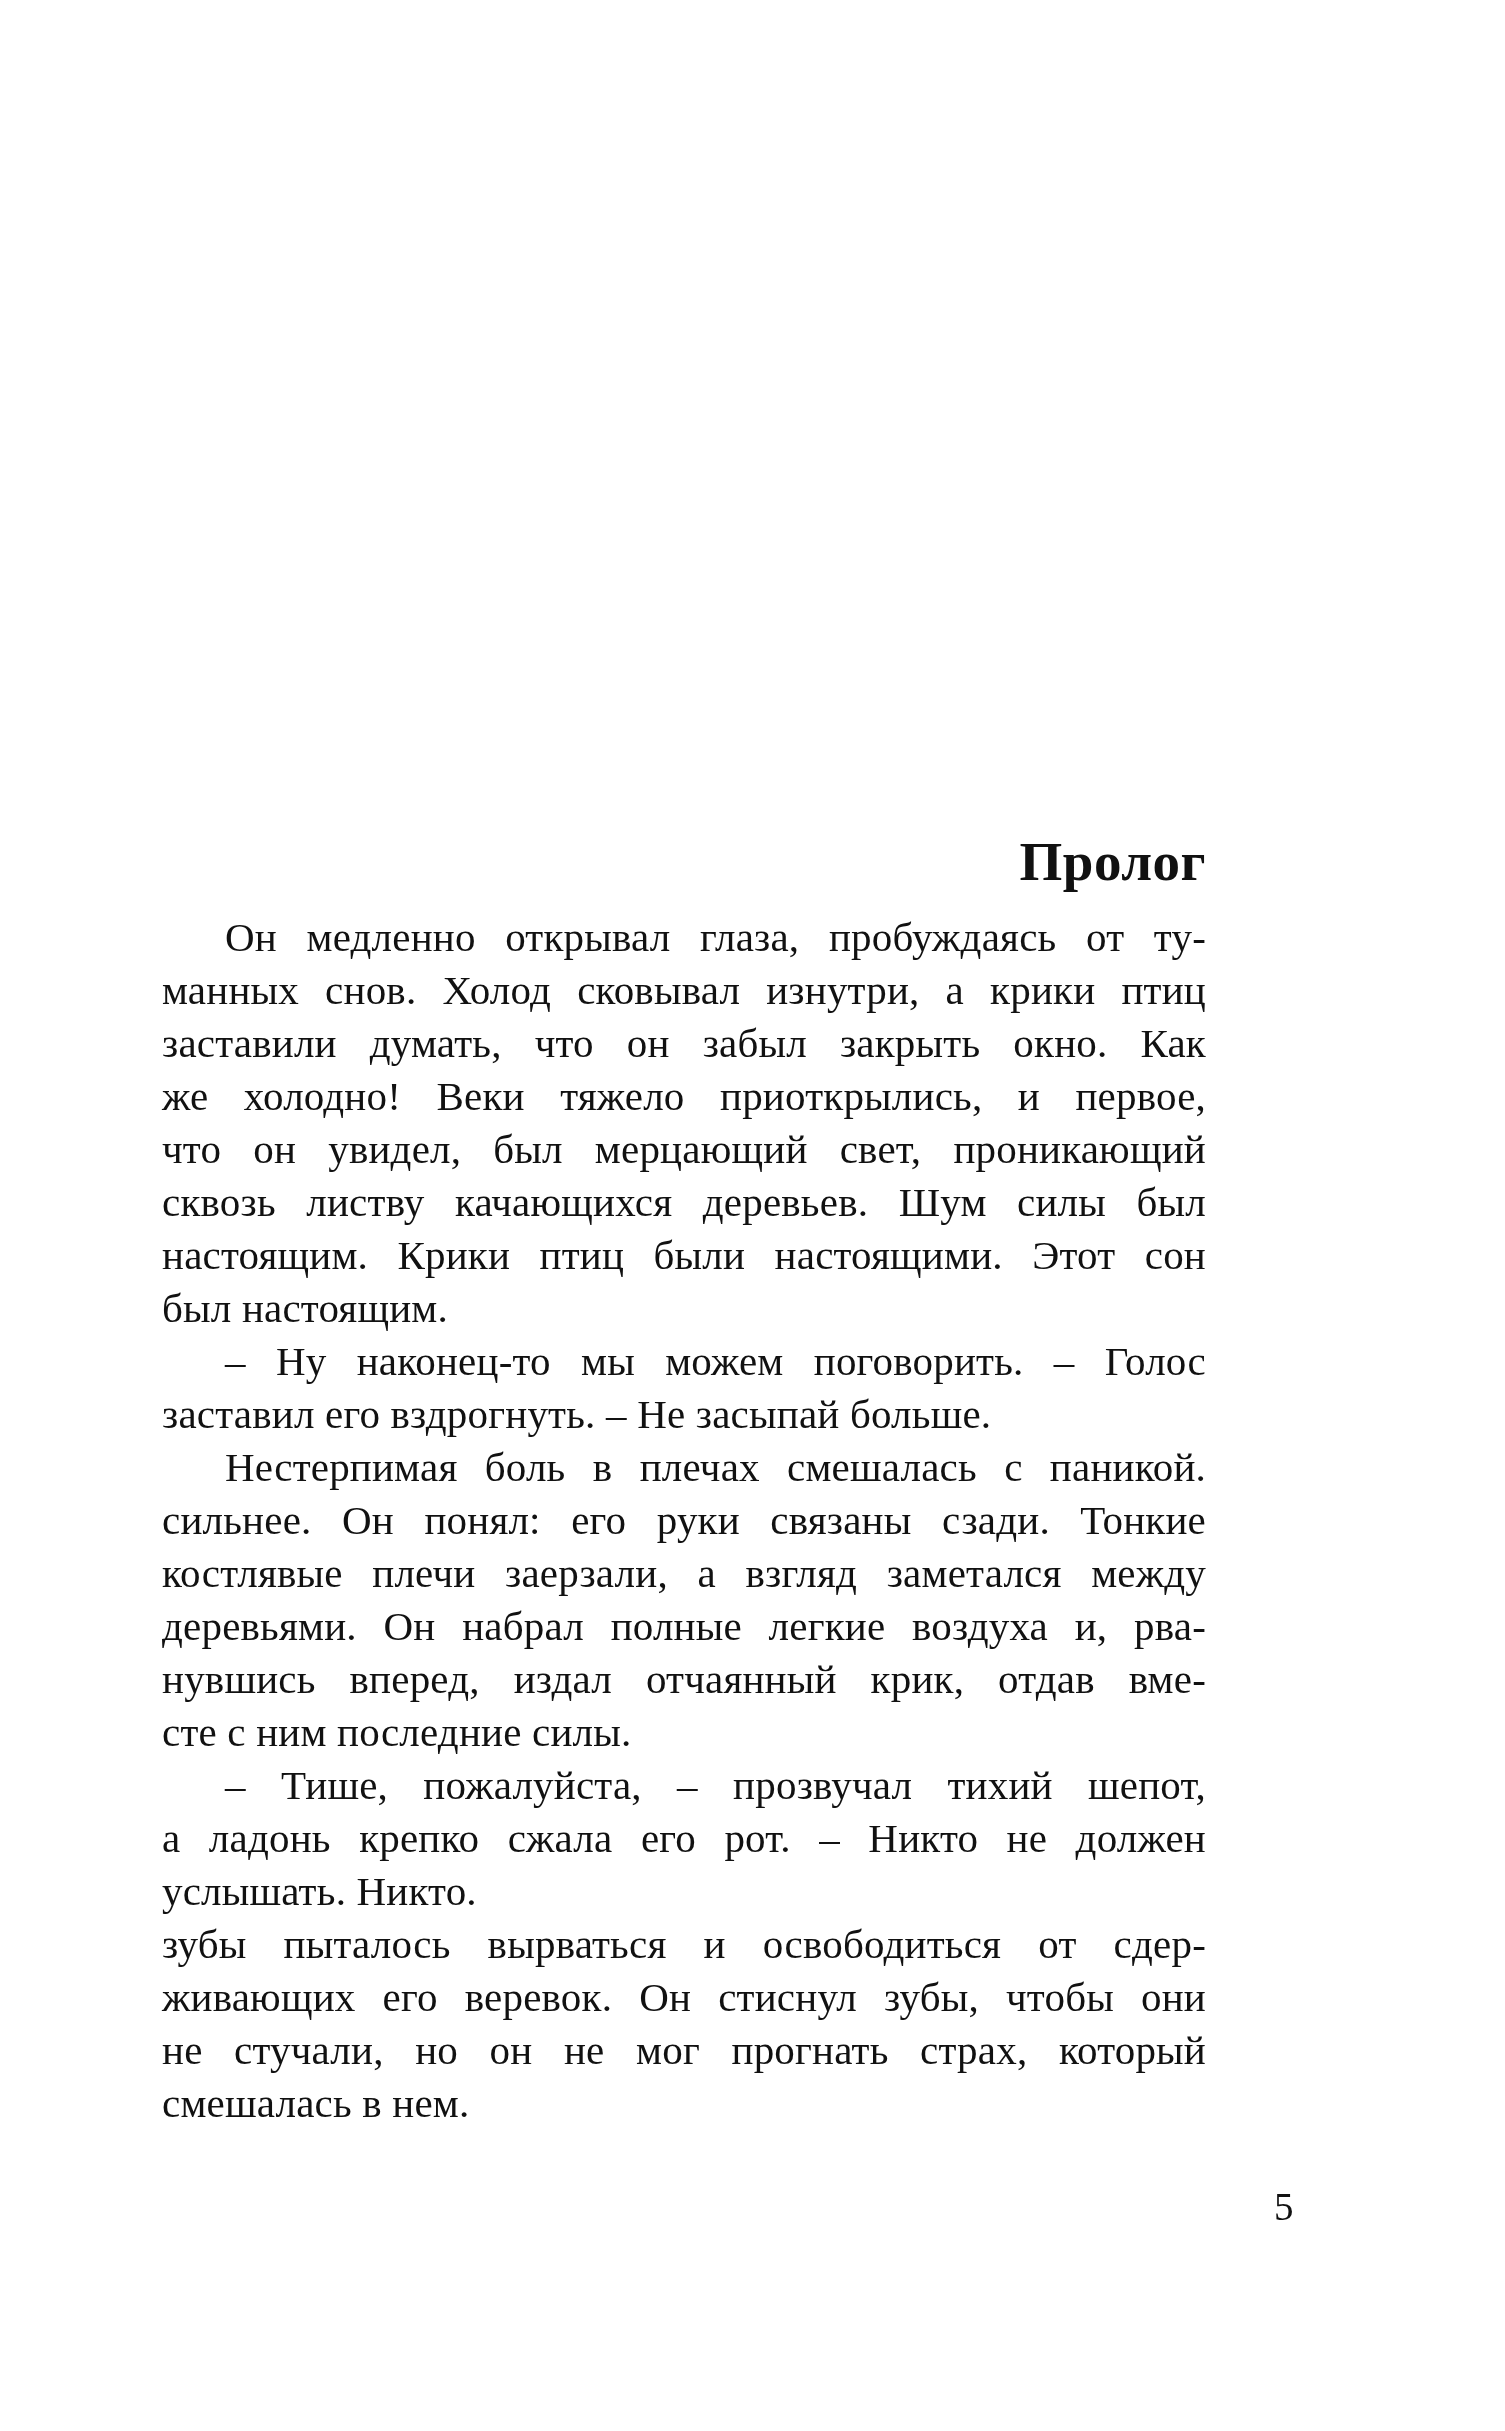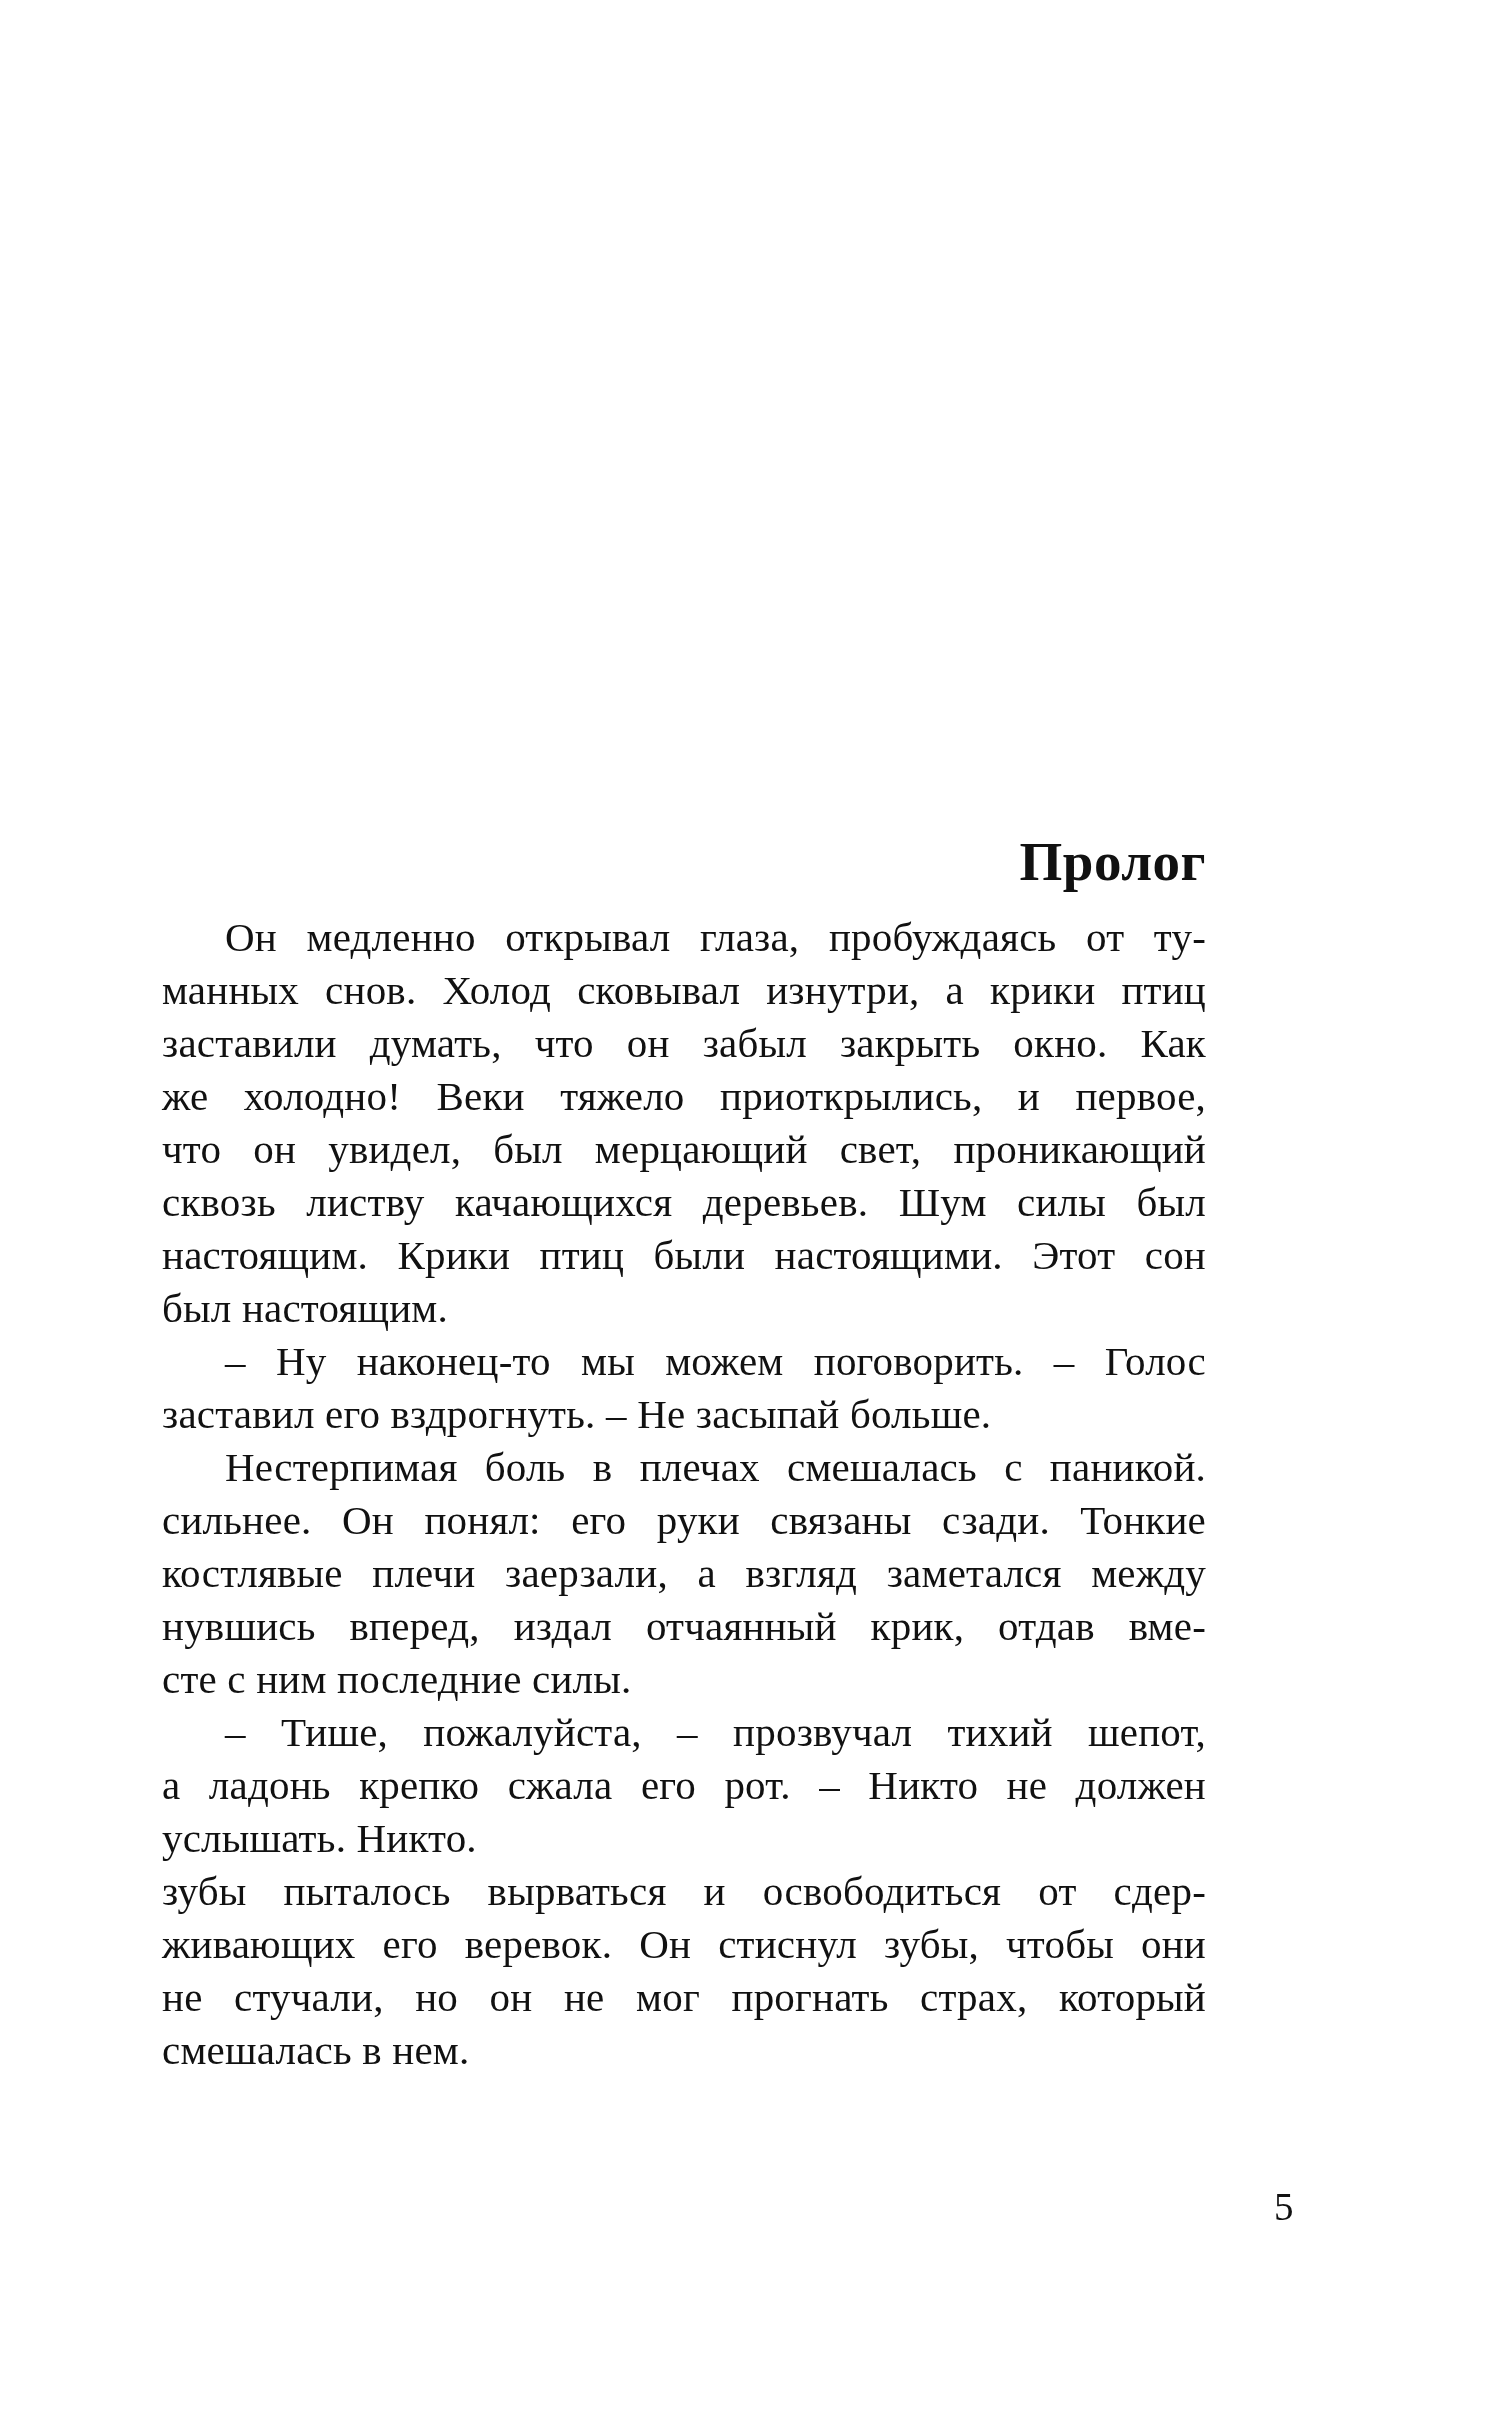--- a/index.html
+++ b/index.html
@@ -75,20 +75,21 @@
       <div class="line">же холодно! Веки тяжело приоткрылись, и первое,</div>
       <div class="line">что он увидел, был мерцающий свет, проникающий</div>
       <div class="line">сквозь листву качающихся деревьев. Шум силы был</div>
       <div class="line">настоящим. Крики птиц были настоящими. Этот сон</div>
       <div class="line last">был настоящим.</div>
       <div class="line indent">– Ну наконец-то мы можем поговорить. – Голос</div>
       <div class="line last">заставил его вздрогнуть. – Не засыпай больше.</div>
       <div class="line indent">Нестерпимая боль в плечах смешалась с паникой.</div>
       <div class="line">сильнее. Он понял: его руки связаны сзади. Тонкие</div>
       <div class="line">костлявые плечи заерзали, а взгляд заметался между</div>
+      <div class="line">деревьями. Он набрал полные легкие воздуха и, рва-</div>
       <div class="line">нувшись вперед, издал отчаянный крик, отдав вме-</div>
       <div class="line last">сте с ним последние силы.</div>
       <div class="line indent">– Тише, пожалуйста, – прозвучал тихий шепот,</div>
       <div class="line">а ладонь крепко сжала его рот. – Никто не должен</div>
       <div class="line last">услышать. Никто.</div>
       <div class="line">зубы пыталось вырваться и освободиться от сдер-</div>
       <div class="line">живающих его веревок. Он стиснул зубы, чтобы они</div>
       <div class="line">не стучали, но он не мог прогнать страх, который</div>
       <div class="line last">смешалась в нем.</div>
     </div>

